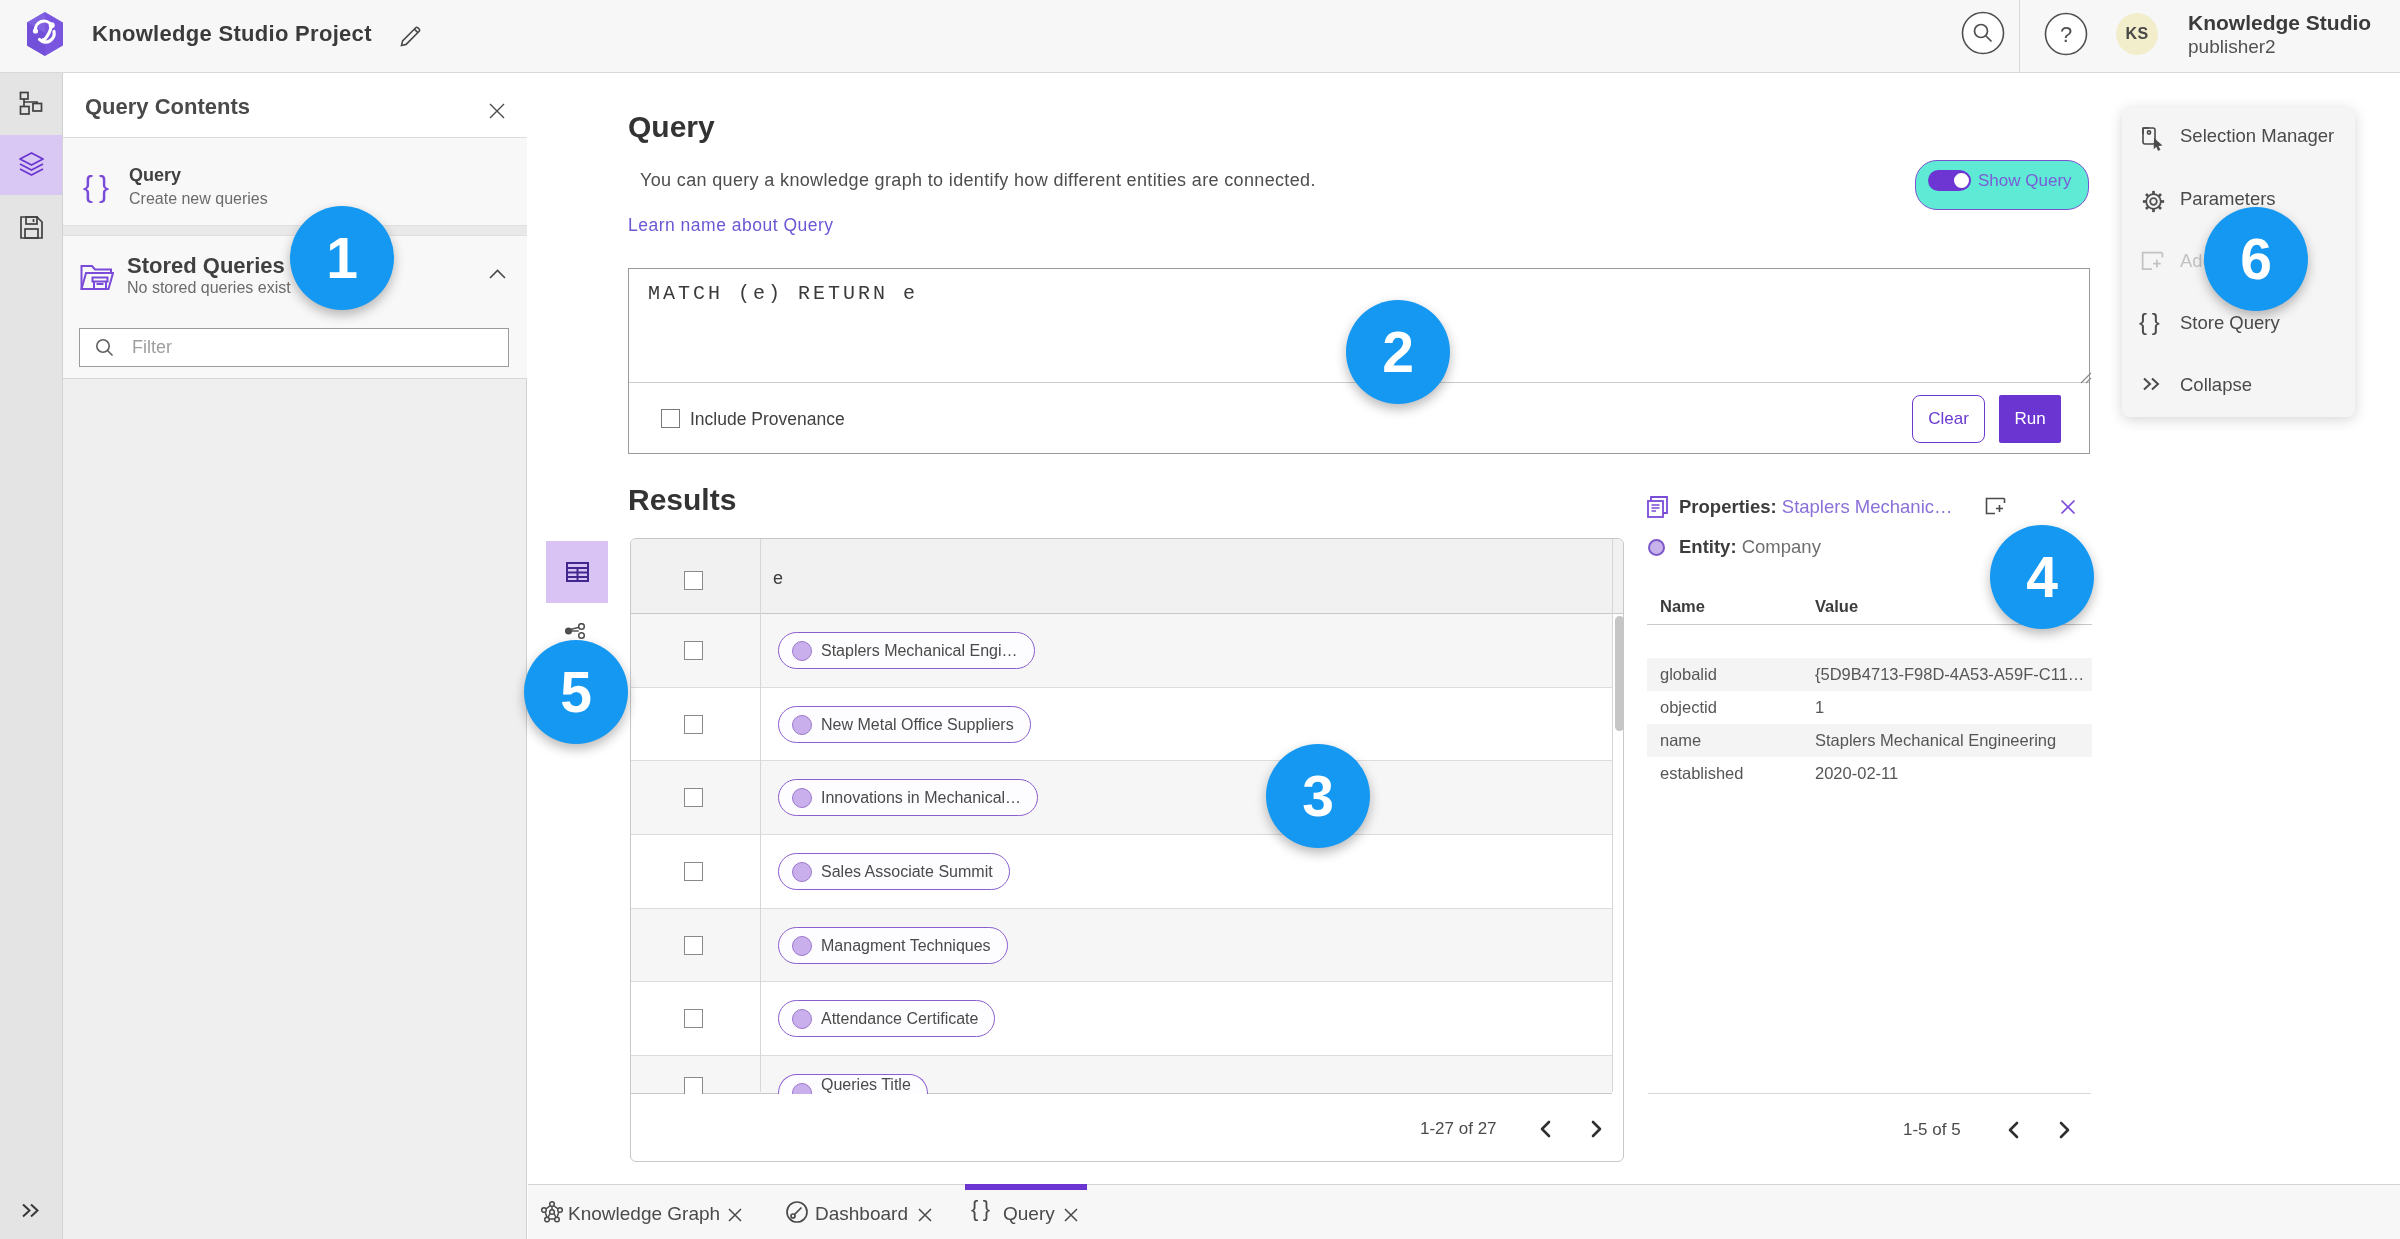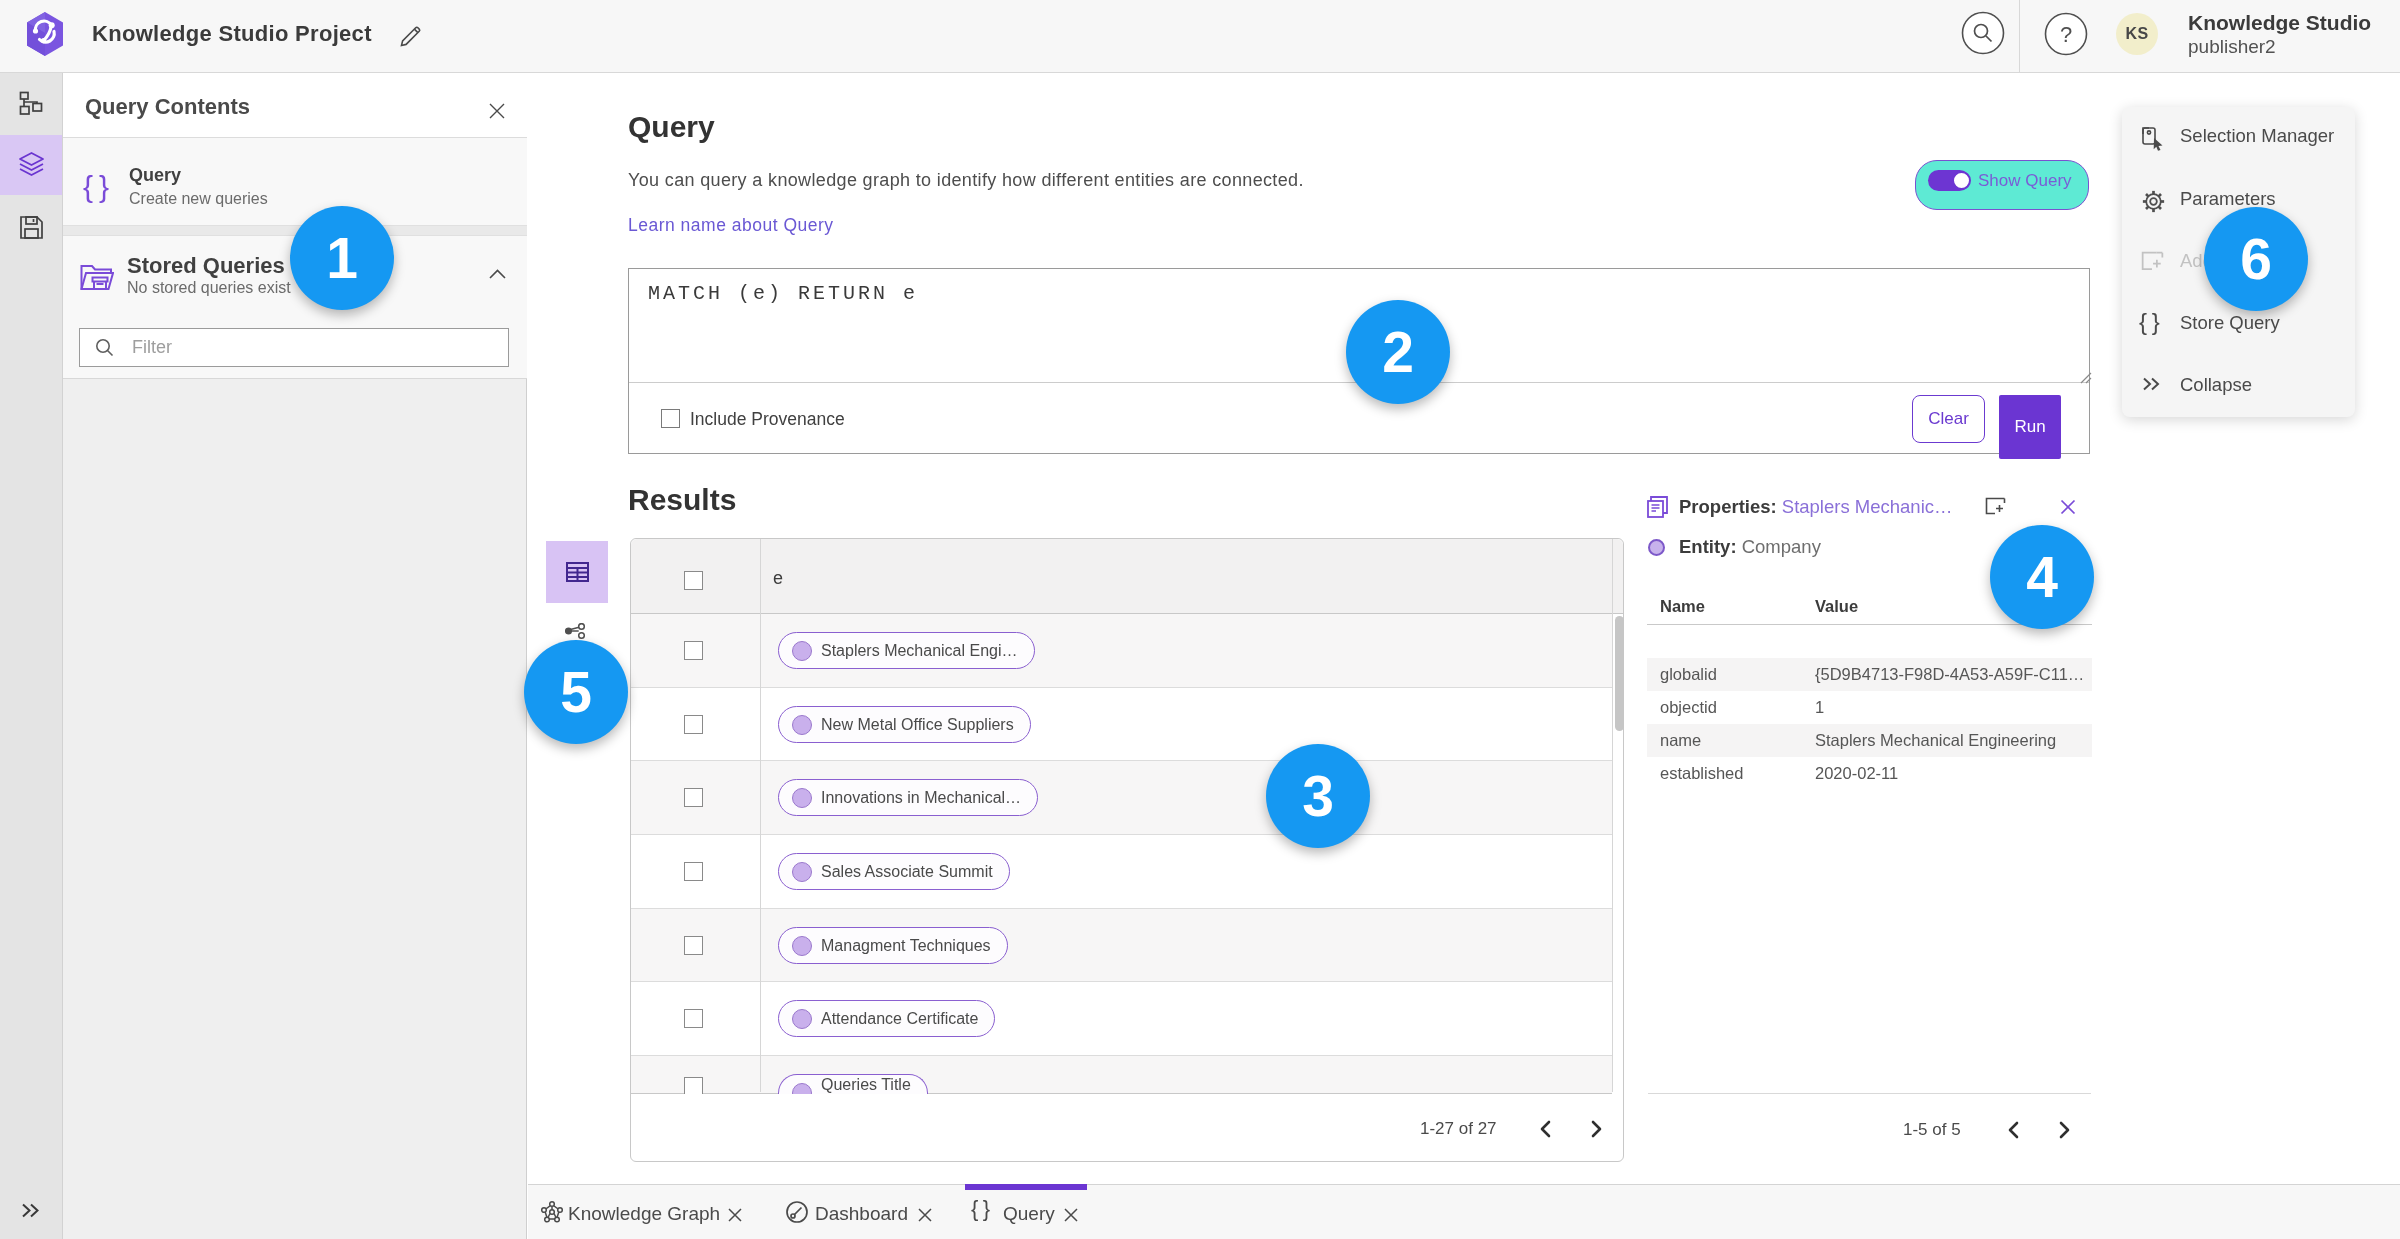--- a/index.html
+++ b/index.html
@@ -110,37 +110,37 @@
     </svg>
     <div class="abs" style="left:16px; top:255px; width:430px; height:39px; background:#ffffff; border:1px solid #9b9b9b;"></div>
     <svg class="abs" style="left:32px; top:265px;" width="19" height="19" viewBox="0 0 19 19">
       <circle cx="8" cy="8" r="6.2" fill="none" stroke="#5f5f5f" stroke-width="1.6"></circle>
       <line x1="12.5" y1="12.5" x2="17.5" y2="17.5" stroke="#5f5f5f" stroke-width="1.6"></line>
     </svg>
     <div class="abs" style="left:69px; top:264px; font-size:18px; color:#9e9e9e;">Filter</div>
   </div>
   <div id="main">
     <div class="abs" style="left:100px; top:39px; font-size:30px; line-height:1; font-weight:bold; color:#333333;">Query</div>
-    <div class="abs" style="left:100px; top:97px; font-size:18px; letter-spacing:0.35px; color:#4d4d4d;">You can query a knowledge graph to identify how different entities are connected.</div>
+    <div class="abs" style="left:112px; top:97px; font-size:18px; letter-spacing:0.35px; color:#4d4d4d;">You can query a knowledge graph to identify how different entities are connected.</div>
     <div class="abs" style="left:100px; top:142px; font-size:17.5px; letter-spacing:0.5px; color:#6a58d4;">Learn name about Query</div>
     <div class="abs" style="left:1387px; top:87px; width:174px; height:50px; border:1.5px solid #7a52d0; border-radius:22px; background:#5eead4;">
       <div class="abs" style="left:12px; top:9px; width:42px; height:21px; border-radius:11px; background:#6d35d2;"></div>
       <div class="abs" style="left:36px; top:10px; width:19px; height:19px; border-radius:10px; background:#ffffff; border:2px solid #6d35d2;"></div>
       <div class="abs" style="left:62px; top:10px; font-size:17px; color:#7a5cd6;">Show Query</div>
     </div>
     <div class="abs" style="left:100px; top:195px; width:1462px; height:186px; background:#fff; border:1px solid #9a9a9a;"></div>
     <div class="abs" style="left:101px; top:309px; width:1460px; height:1px; background:#cccccc;"></div>
     <div class="abs" style="left:120px; top:209px; font-family:'Liberation Mono', monospace; font-size:20px; color:#3a3a3a; letter-spacing:3px;">MATCH (e) RETURN e</div>
     <svg class="abs" style="left:1550px; top:299px;" width="14" height="12" viewBox="0 0 14 12">
       <path d="M3 11 L13 1 M8 11 L13 6" stroke="#8a8a8a" stroke-width="1.2" fill="none"></path>
     </svg>
     <div class="abs" style="left:133px; top:336px; width:19px; height:19px; background:#fff; border:1.5px solid #7a7a7a;"></div>
     <div class="abs" style="left:162px; top:336px; font-size:17.5px; color:#404040;">Include Provenance</div>
     <div class="abs" style="left:1384px; top:322px; width:73px; height:48px; border:1.5px solid #6b3ad0; border-radius:8px; background:#fff; display:flex; align-items:center; justify-content:center; font-size:17px; color:#6b3ad0;">Clear</div>
-    <div class="abs" style="left:1471px; top:322px; width:62px; height:64px; background:#6b35d2; border-radius:2px; display:flex; align-items:center; justify-content:center; font-size:17px; color:#ffffff;">Run</div>
+    <div class="abs" style="left:1471px; top:322px; width:62px; height:48px; background:#6b35d2; border-radius:2px; display:flex; align-items:center; justify-content:center; font-size:17px; color:#ffffff;">Run</div>
     <div class="abs" style="left:100px; top:412px; font-size:30px; line-height:1; font-weight:bold; color:#333333;">Results</div>
 
     <div class="abs" style="left:18px; top:468px; width:62px; height:62px; background:#d8c3f4;"></div>
     <svg class="abs" style="left:38px; top:489px;" width="23" height="20" viewBox="0 0 23 20">
       <g fill="none" stroke="#42278f" stroke-width="2">
         <rect x="1" y="1" width="21" height="18" fill="#d8c3f4"></rect>
         <line x1="1" y1="6" x2="22" y2="6"></line>
         <line x1="1" y1="10.5" x2="22" y2="10.5"></line>
         <line x1="1" y1="15" x2="22" y2="15"></line>
         <line x1="11.5" y1="6" x2="11.5" y2="19"></line>

